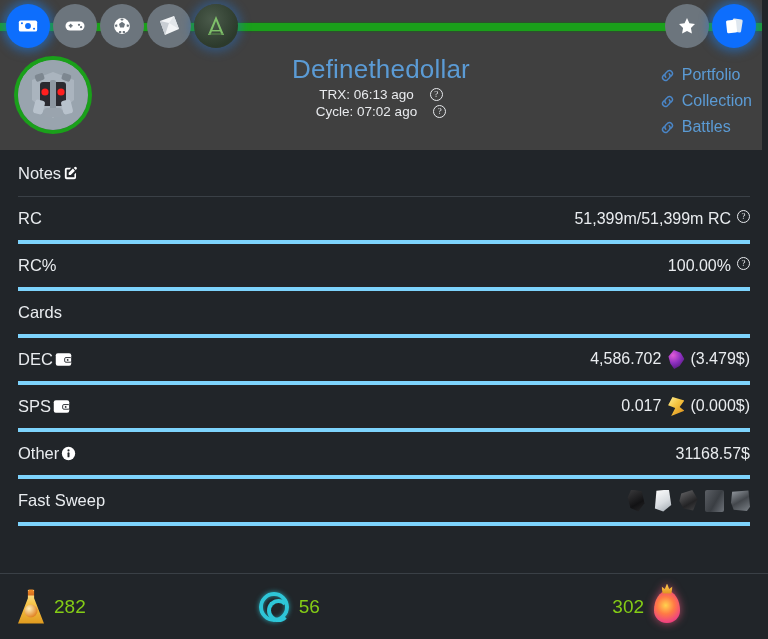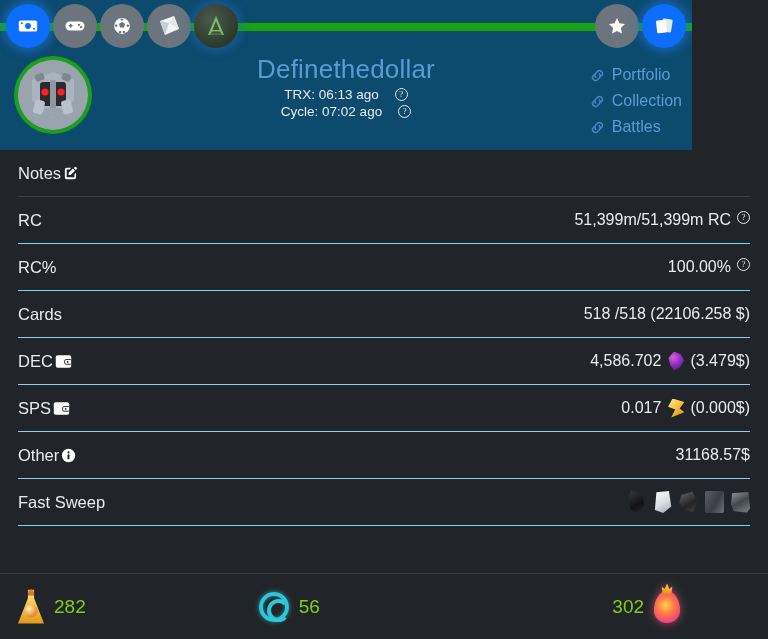--- a/index.html
+++ b/index.html
@@ -7,22 +7,22 @@
     width: 768px; height: 639px;
     background: #212529;
     font-family: "Liberation Sans", sans-serif;
     overflow: hidden;
   }
   body { position: relative; }
 
   
   .header {
     position: relative;
-    width: 692px; height: 150px;
-    background: #0c4a6e;
+    width: 762px; height: 150px;
+    background: #404040;
     overflow: hidden;
   }
   .header-top {
     position: relative;
     height: 52px;
   }
   .green-bar {
     position: absolute;
     left: 0; right: 0; top: 23px;
     height: 8px;
@@ -108,21 +108,21 @@
     line-height: 24px;
     margin-bottom: 2px;
   }
   .link-row svg { flex: none; }
 
   
   .list { padding: 0 18px; }
   .row {
     height: 47px;
     display: flex; align-items: center; justify-content: space-between;
-    border-bottom: 1px solid #7dd3fc;
+    border-bottom: 4px solid #7dd3fc;
     color: #e9ecef;
     font-size: 16.5px;
   }
   .row:first-child { border-top: none; }
   .row-label {
     display: flex; align-items: center; gap: 1px;
     white-space: nowrap;
   }
   .row-value {
     display: flex; align-items: flex-start; gap: 6px;
@@ -400,23 +400,20 @@
       <span>100.00%</span>
       <span class="qmark">?</span>
     </div>
   </div>
 
 
   <div class="row">
     <div class="row-label">
       <span>Cards</span>
     </div>
-    <div class="row-value">
-      <span>518 /518 (22106.258 $)</span>
-    </div>
   </div>
 
   <div class="row">
     <div class="row-label">
       <span>DEC</span>
       <span class="icon-wallet">
         <svg width="19" height="17" viewBox="0 0 24 22" aria-hidden="true">
           <rect x="2" y="3" width="20" height="16" rx="2.6" fill="#fff"></rect>
           <rect x="13.5" y="8.5" width="9" height="6" rx="1.6" fill="#fff"></rect>
           <rect x="13.5" y="8.5" width="9" height="6" rx="1.6" fill="none" stroke="#212529" stroke-width="1.2"></rect>

